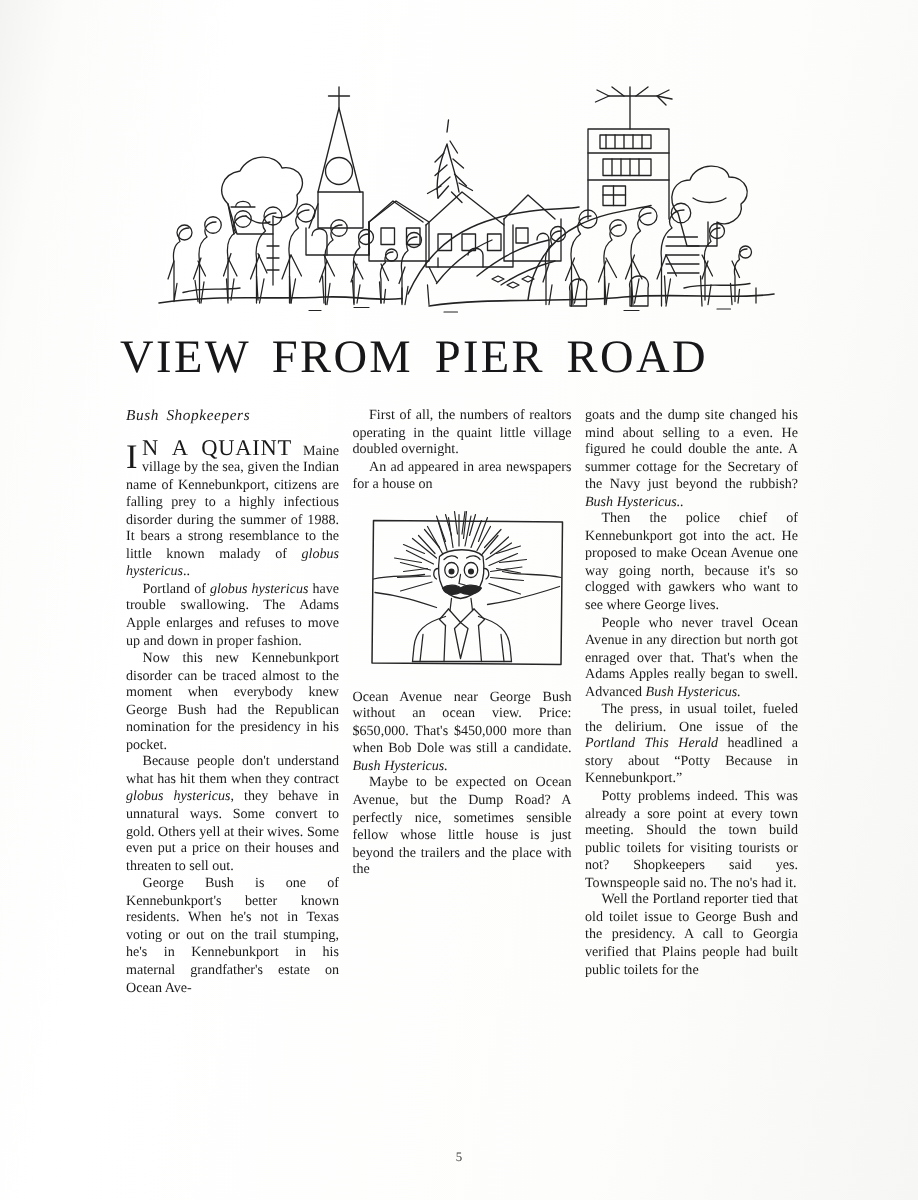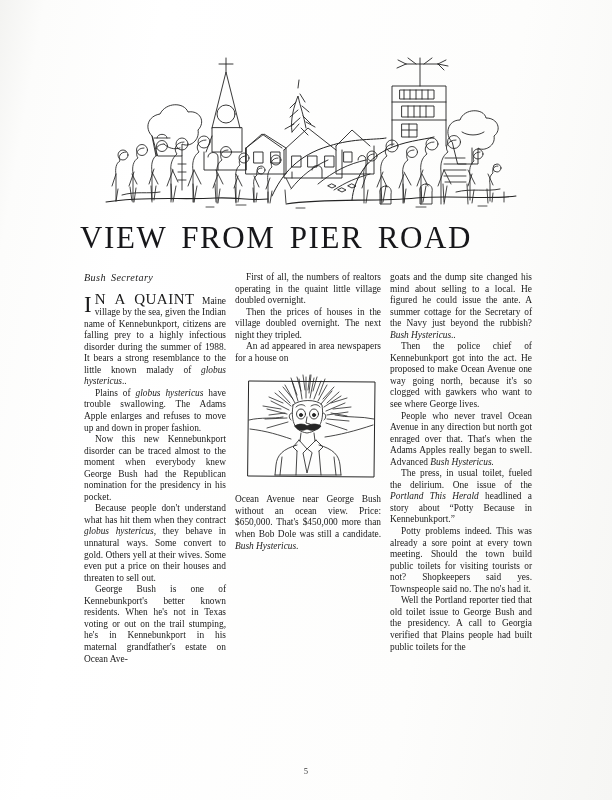--- a/index.html
+++ b/index.html
@@ -286,41 +286,40 @@
     </svg>
   </div>
 
   <div class="masthead">
     <div class="masthead-title">VIEW FROM PIER ROAD</div>
   </div>
 
   <div class="columns">
 
     <div class="col">
-      <div class="kicker">Bush  Secretary</div>
+      <div class="kicker">Bush  Shopkeepers</div>
 
       <p class="dropcap-para">
         <span class="dropcap">I</span><span class="smallcaps">N A QUAINT</span><span> Maine village by the sea, given the Indian name of Kennebunkport, citizens are falling prey to a highly infectious disorder during the summer of 1988. It bears a strong resemblance to the little known malady of </span><em>globus hystericus</em><span>..</span>
       </p>
 
-      <p class="para"><span>Plains of </span><em>globus hystericus</em><span> have trouble swallowing. The Adams Apple enlarges and refuses to move up and down in proper fashion.</span></p>
+      <p class="para"><span>Portland of </span><em>globus hystericus</em><span> have trouble swallowing. The Adams Apple enlarges and refuses to move up and down in proper fashion.</span></p>
 
       <p class="para">Now this new Kennebunkport disorder can be traced almost to the moment when everybody knew George Bush had the Republican nomination for the presidency in his pocket.</p>
 
       <p class="para"><span>Because people don't understand what has hit them when they contract </span><em>globus hystericus</em><span>, they behave in unnatural ways. Some convert to gold. Others yell at their wives. Some even put a price on their houses and threaten to sell out.</span></p>
 
       <p class="para">George Bush is one of Kennebunkport's better known residents. When he's not in Texas voting or out on the trail stumping, he's in Kennebunkport in his maternal grandfather's estate on Ocean Ave-</p>
     </div>
 
     <div class="col">
 
 
       <p class="para">First of all, the numbers of realtors operating in the quaint little village doubled overnight.</p>
 
-      <p class="para">Then the prices of houses in the village doubled overnight. The next night they tripled.</p>
 
       <p class="para">An ad appeared in area newspapers for a house on</p>
 
       <div class="figure">
         <svg viewBox="0 0 146 112" xmlns="http://www.w3.org/2000/svg" fill="none" stroke="#262626" stroke-width="0.85" stroke-linecap="round" stroke-linejoin="round">
 
           <path d="M14 8 L140 9 L139 104 L13 103 Z" stroke-width="1"></path>
 
           <path d="M14 47 C26 44 38 46 48 44"></path>
           <path d="M100 42 C112 45 126 43 139 46"></path>
@@ -372,24 +371,25 @@
           <path d="M40 102 L106 102"></path>
           <path d="M62 78 L61 102"></path>
           <path d="M84 78 L86 102"></path>
           <path d="M47 84 L45 102"></path>
           <path d="M99 84 L101 102"></path>
         </svg>
       </div>
 
       <p class="para noindent"><span>Ocean Avenue near George Bush without an ocean view. Price: $650,000. That's $450,000 more than when Bob Dole was still a candidate. </span><em>Bush Hystericus.</em></p>
 
+      <p class="para">Maybe to be expected on Ocean Avenue, but the Dump Road? A perfectly nice, sometimes sensible fellow whose little house is just beyond the trailers and the place with the</p>
     </div>
 
     <div class="col">
-      <p class="para noindent"><span>goats and the dump site changed his mind about selling to a local. He figured he could issue the ante. A summer cottage for the Secretary of the Navy just beyond the rubbish? </span><em>Bush Hystericus..</em></p>
+      <p class="para noindent"><span>goats and the dump site changed his mind about selling to a even. He figured he could double the ante. A summer cottage for the Secretary of the Navy just beyond the rubbish? </span><em>Bush Hystericus..</em></p>
 
       <p class="para">Then the police chief of Kennebunkport got into the act. He proposed to make Ocean Avenue one way going north, because it's so clogged with gawkers who want to see where George lives.</p>
 
       <p class="para"><span>People who never travel Ocean Avenue in any direction but north got enraged over that. That's when the Adams Apples really began to swell. Advanced </span><em>Bush Hystericus.</em></p>
 
       <p class="para"><span>The press, in usual toilet, fueled the delirium. One issue of the </span><em>Portland This Herald</em><span> headlined a story about “Potty Because in Kennebunkport.”</span></p>
 
       <p class="para">Potty problems indeed. This was already a sore point at every town meeting. Should the town build public toilets for visiting tourists or not? Shopkeepers said yes. Townspeople said no. The no's had it.</p>
 
       <p class="para">Well the Portland reporter tied that old toilet issue to George Bush and the presidency. A call to Georgia verified that Plains people had built public toilets for the</p>

